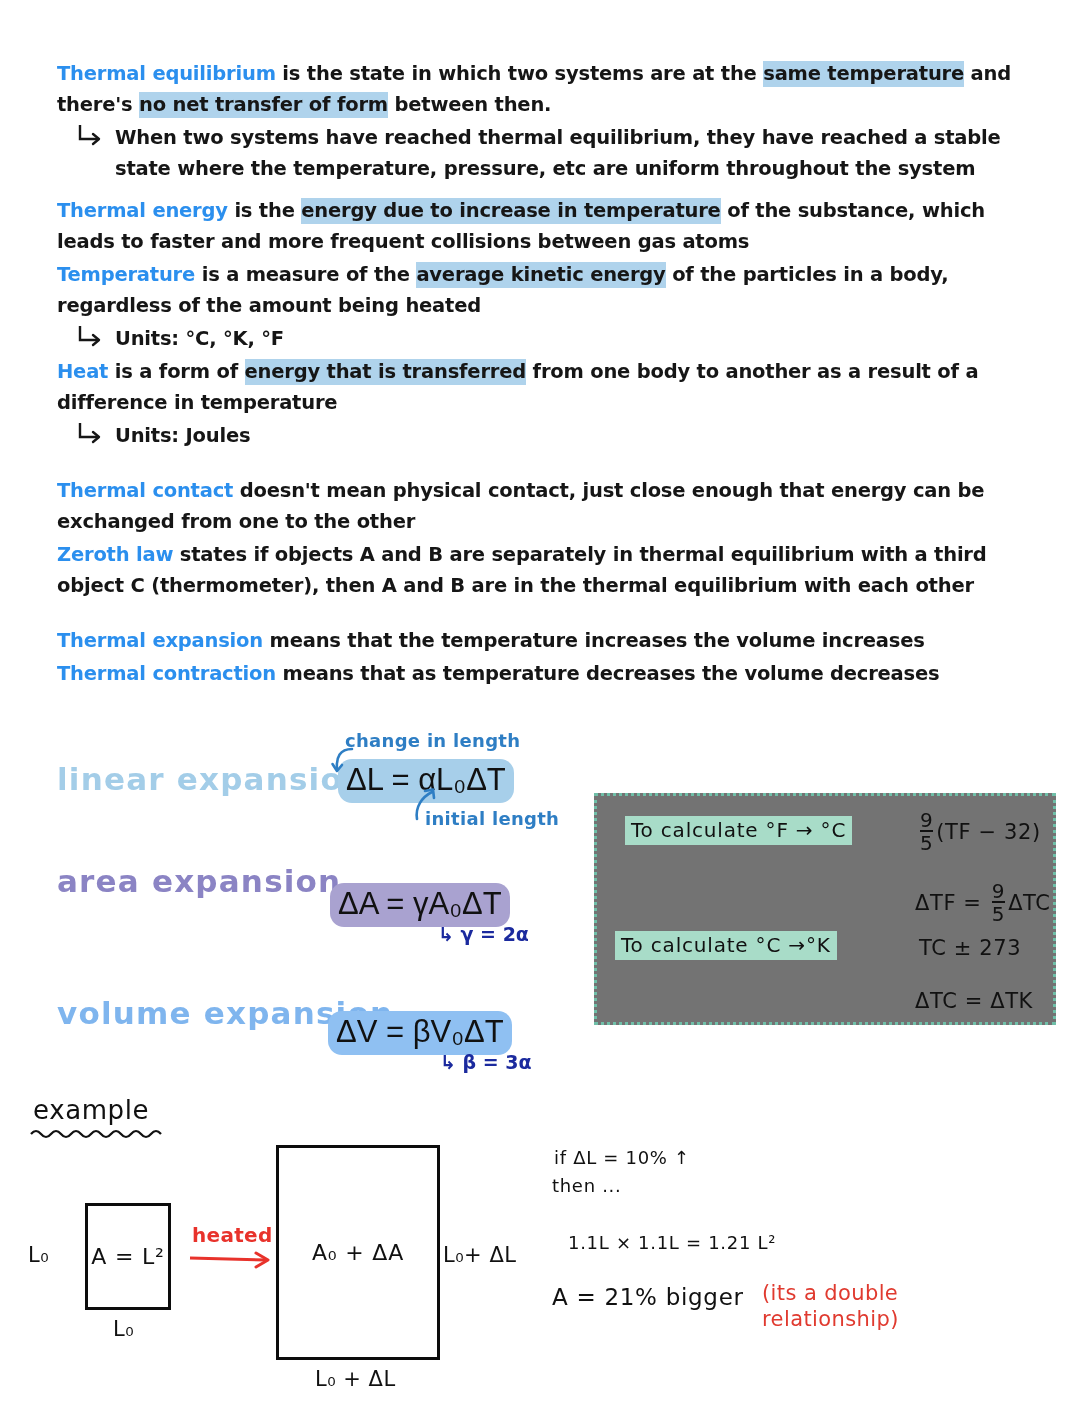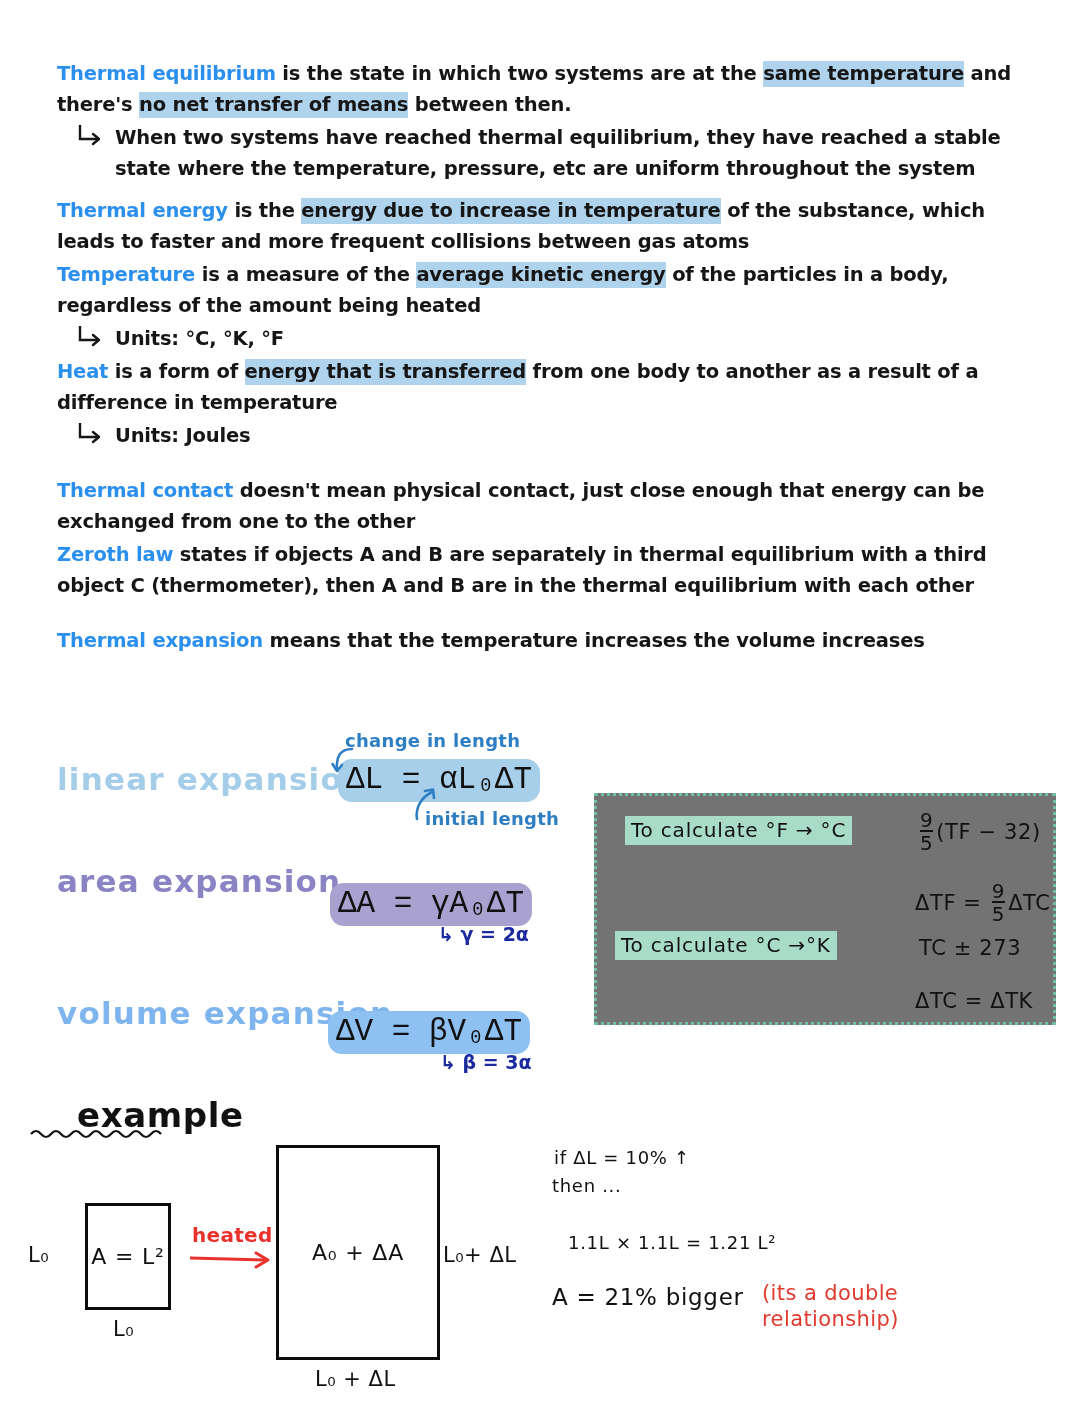--- a/index.html
+++ b/index.html
@@ -72,21 +72,21 @@
     line-height: 40px;
     letter-spacing: 1.2px;
     text-transform: lowercase;
   }
   .w-linear  { left: 57px;  top: 24px;  color: #A3CDE8; }
   .w-area    { left: 57px;  top: 126px; color: #8B84C4; }
   .w-volume  { left: 57px;  top: 258px; color: #7FB5EE; }
 
   .eq {
     position: absolute;
-    font-family: Liberation Mono, monospace;
+    font-family: Liberation Sans, sans-serif;
     font-size: 31px;
     color: #111111;
     white-space: nowrap;
     padding: 3px 8px 5px 8px;
     border-radius: 14px;
   }
   .eq-linear { left: 338px; top: 24px;  background: #A7CFEA; }
   .eq-area   { left: 330px; top: 148px; background: #A9A2D0; }
   .eq-volume { left: 328px; top: 276px; background: #8FC0F2; }
 
@@ -168,25 +168,24 @@
   
   .example-zone {
     position: absolute;
     left: 0; top: 1095px;
     width: 1080px; height: 260px;
   }
   .ex-title {
     position: absolute;
     left: 33px; top: 0;
     font-family: "DejaVu Sans", sans-serif;
-    font-size: 34px;
-    font-weight: 700;
+    font-size: 26px;
+    font-weight: 400;
     color: #111111;
     letter-spacing: 0.6px;
-    margin-left: 44px;
   }
   .ex-squiggle { position: absolute; left: 30px; top: 31px; width: 135px; height: 14px; }
 
   .sqbox {
     position: absolute;
     border: 3.5px solid #0c0c0c;
     background: #fff;
     display: flex;
     align-items: center;
     justify-content: center;
@@ -252,21 +251,21 @@
     line-height: 26px;
     letter-spacing: 0.4px;
   }
 </style>
 </head>
 <body>
 
 <div class="notes">
 
   <p class="para">
-    <span class="term">Thermal equilibrium</span><span> is the state in which two systems are at the </span><span class="hl">same temperature</span><span> and there's </span><span class="hl">no net transfer of means</span><span> between then.</span>
+    <span class="term">Thermal equilibrium</span><span> is the state in which two systems are at the </span><span class="hl">same temperature</span><span> and there's </span><span class="hl">no net transfer of form</span><span> between then.</span>
   </p>
 
   <div class="sub">
     <svg class="arrow-el" viewBox="0 0 26 22">
       <path d="M3 1 L3 15 L21 15" stroke="#161616" stroke-width="2.4" fill="none"></path>
       <path d="M16 10 L22 15 L16 20" stroke="#161616" stroke-width="2.4" fill="none" stroke-linecap="round" stroke-linejoin="round"></path>
     </svg>
     <span class="sub-body two-line">When two systems have reached thermal equilibrium, they have reached a stable state where the temperature, pressure, etc are uniform throughout the system</span>
   </div>
 
@@ -309,20 +308,23 @@
   <p class="para">
     <span class="term">Zeroth law</span><span> states if objects A and B are separately in thermal equilibrium with a third object C (thermometer), then A and B are in the thermal equilibrium with each other</span>
   </p>
 
   <div class="gap-md"></div>
 
   <p class="para">
     <span class="term">Thermal expansion</span><span> means that the temperature increases the volume increases</span>
   </p>
 
+  <p class="para">
+    <span class="term">Thermal contraction</span><span> means that as temperature decreases the volume decreases</span>
+  </p>
 
 </div>
 
 <div class="formula-zone">
 
   <div class="bigword w-linear">
     <span>Linear expansion</span>
   </div>
   <div class="bigword w-area">
     <span>Area expansion</span>

